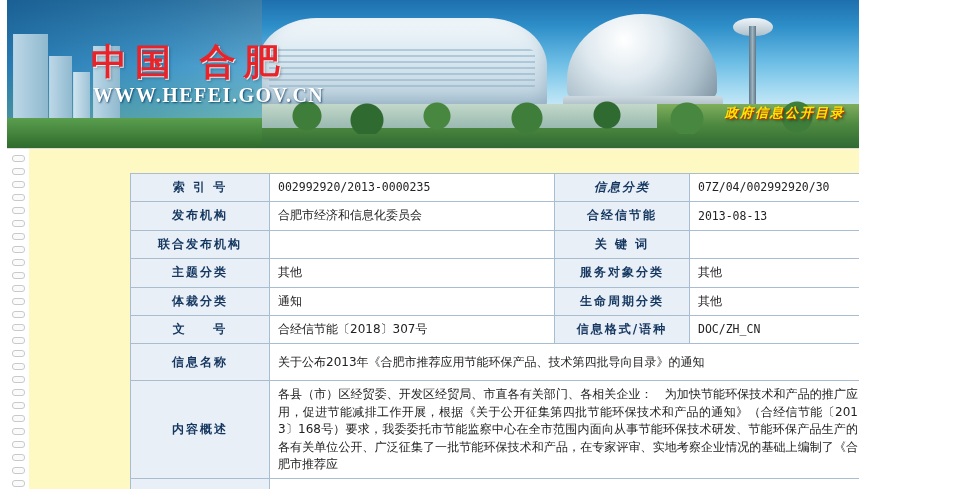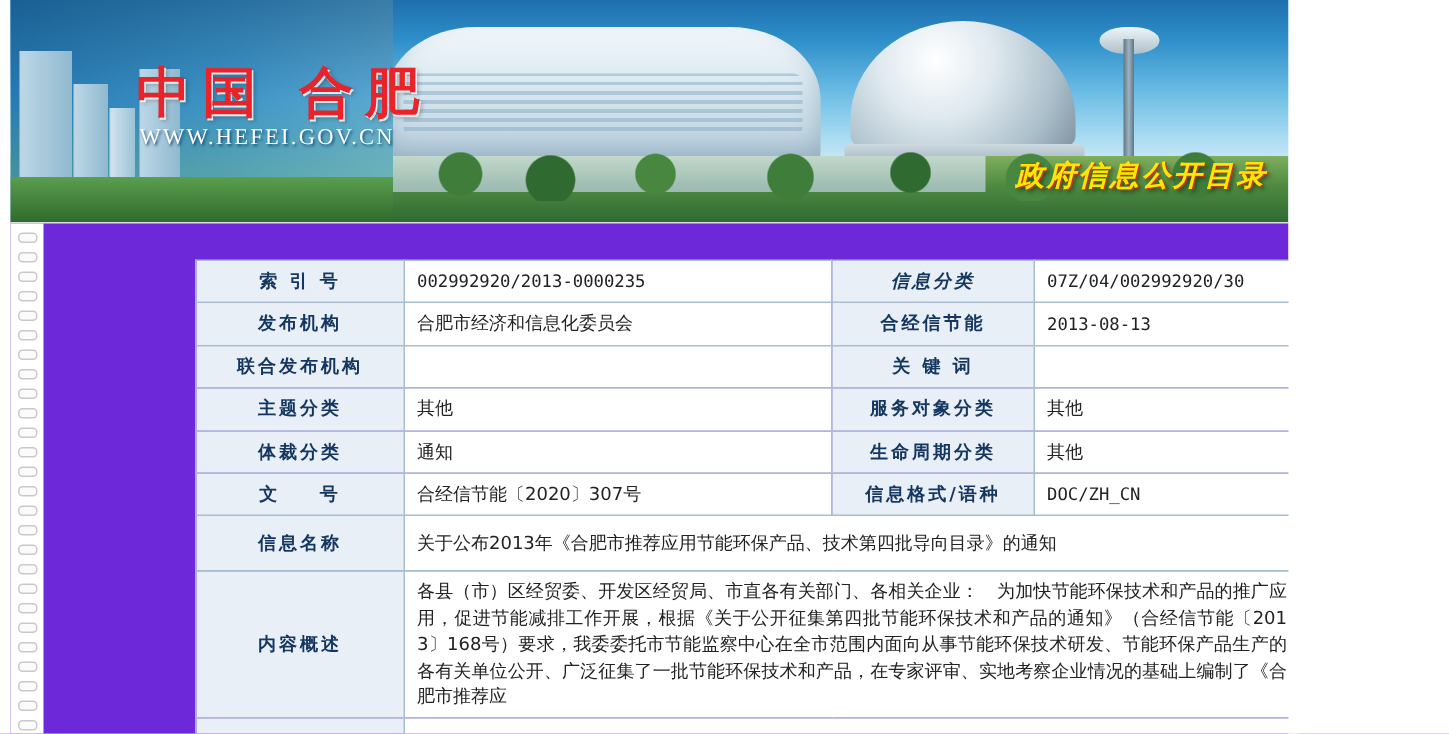--- a/index.html
+++ b/index.html
@@ -156,48 +156,48 @@
     color: #e8232a;
     letter-spacing: 8px;
     text-shadow: 1px 1px 0 rgba(255,255,255,.85), 2px 2px 3px rgba(0,0,0,.25);
     white-space: nowrap;
   }
   .banner .title-url {
     position: absolute;
     left: 86px;
     top: 84px;
     font-family: "Liberation Serif", serif;
-    font-size: 15px;
-    font-weight: normal;
+    font-size: 20px;
+    font-weight: bold;
     color: #ffffff;
     letter-spacing: 1.5px;
     text-shadow: 1px 1px 2px rgba(0,50,90,.8);
     white-space: nowrap;
   }
   .banner .catalog {
     position: absolute;
     right: 14px;
     top: 104px;
     font-family: "DejaVu Sans", sans-serif;
-    font-size: 19px;
+    font-size: 13px;
     font-weight: bold;
     font-style: italic;
     color: #ffe600;
     letter-spacing: 2px;
     text-shadow: 1px 1px 0 #c03a00, 2px 2px 3px rgba(0,0,0,.5);
     white-space: nowrap;
   }
   
   .content {
     position: absolute;
     left: 7px;
     top: 148px;
     width: 852px;
     height: 341px;
-    background: #6d28d9;
+    background: #fef9c3;
     border-top: 1px solid #dddddd;
   }
   
   .spiral {
     position: absolute;
     left: 0px;
     top: 0px;
     width: 22px;
     height: 341px;
     background: #ffffff;
@@ -353,21 +353,21 @@
           <td class="val">其他</td>
         </tr>
         <tr>
           <td class="lbl">体裁分类</td>
           <td class="val">通知</td>
           <td class="lbl">生命周期分类</td>
           <td class="val">其他</td>
         </tr>
         <tr>
           <td class="lbl">文 　 号</td>
-          <td class="val">合经信节能〔2020〕307号</td>
+          <td class="val">合经信节能〔2018〕307号</td>
           <td class="lbl">信息格式/语种</td>
           <td class="val mono">DOC/ZH_CN</td>
         </tr>
         <tr class="tall-name">
           <td class="lbl">信息名称</td>
           <td class="val" colspan="3">关于公布2013年《合肥市推荐应用节能环保产品、技术第四批导向目录》的通知</td>
         </tr>
         <tr>
           <td class="lbl">内容概述</td>
           <td class="val body-text" colspan="3">各县（市）区经贸委、开发区经贸局、市直各有关部门、各相关企业：　为加快节能环保技术和产品的推广应用，促进节能减排工作开展，根据《关于公开征集第四批节能环保技术和产品的通知》（合经信节能〔2013〕168号）要求，我委委托市节能监察中心在全市范围内面向从事节能环保技术研发、节能环保产品生产的各有关单位公开、广泛征集了一批节能环保技术和产品，在专家评审、实地考察企业情况的基础上编制了《合肥市推荐应</td>

